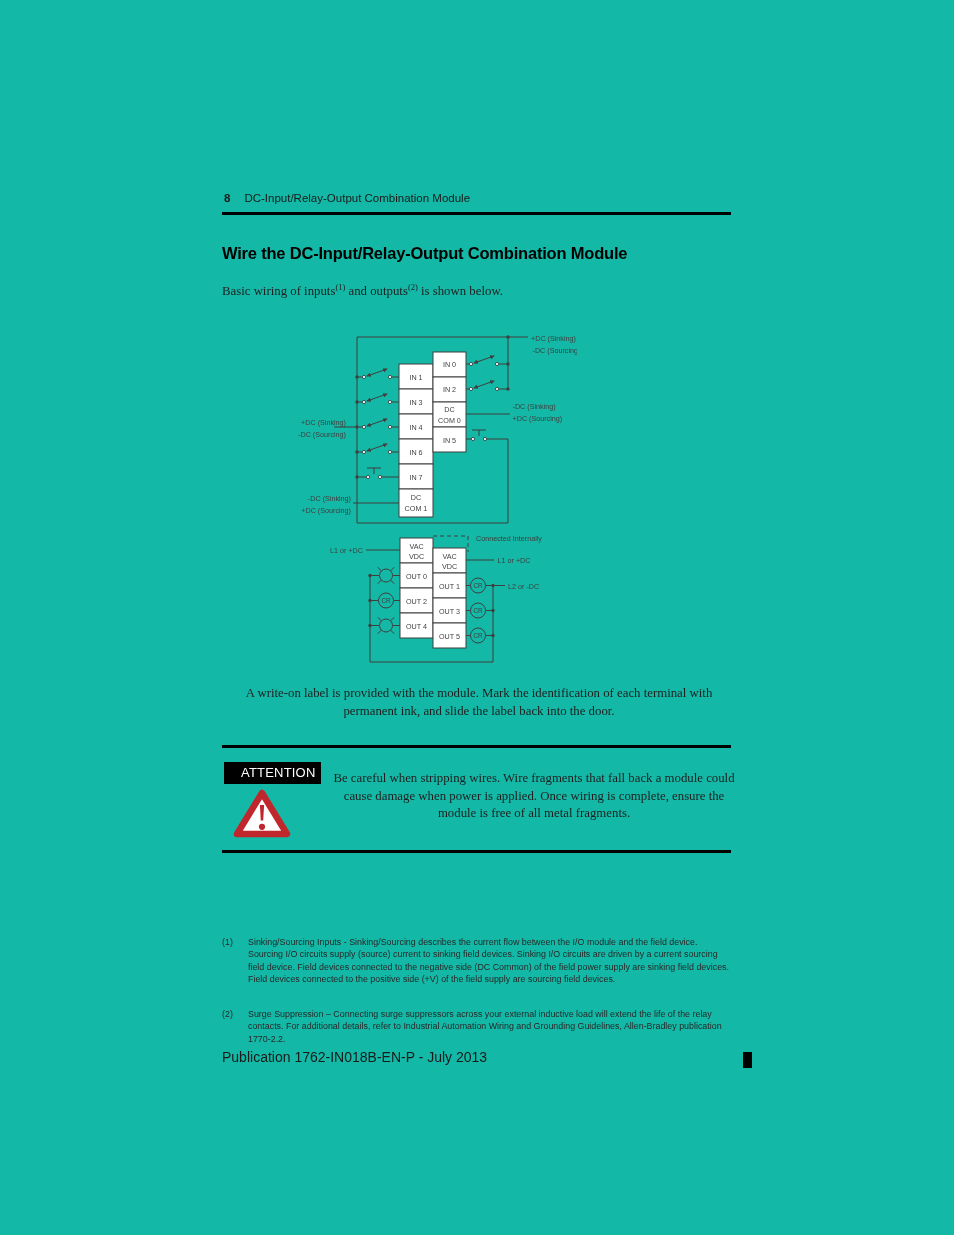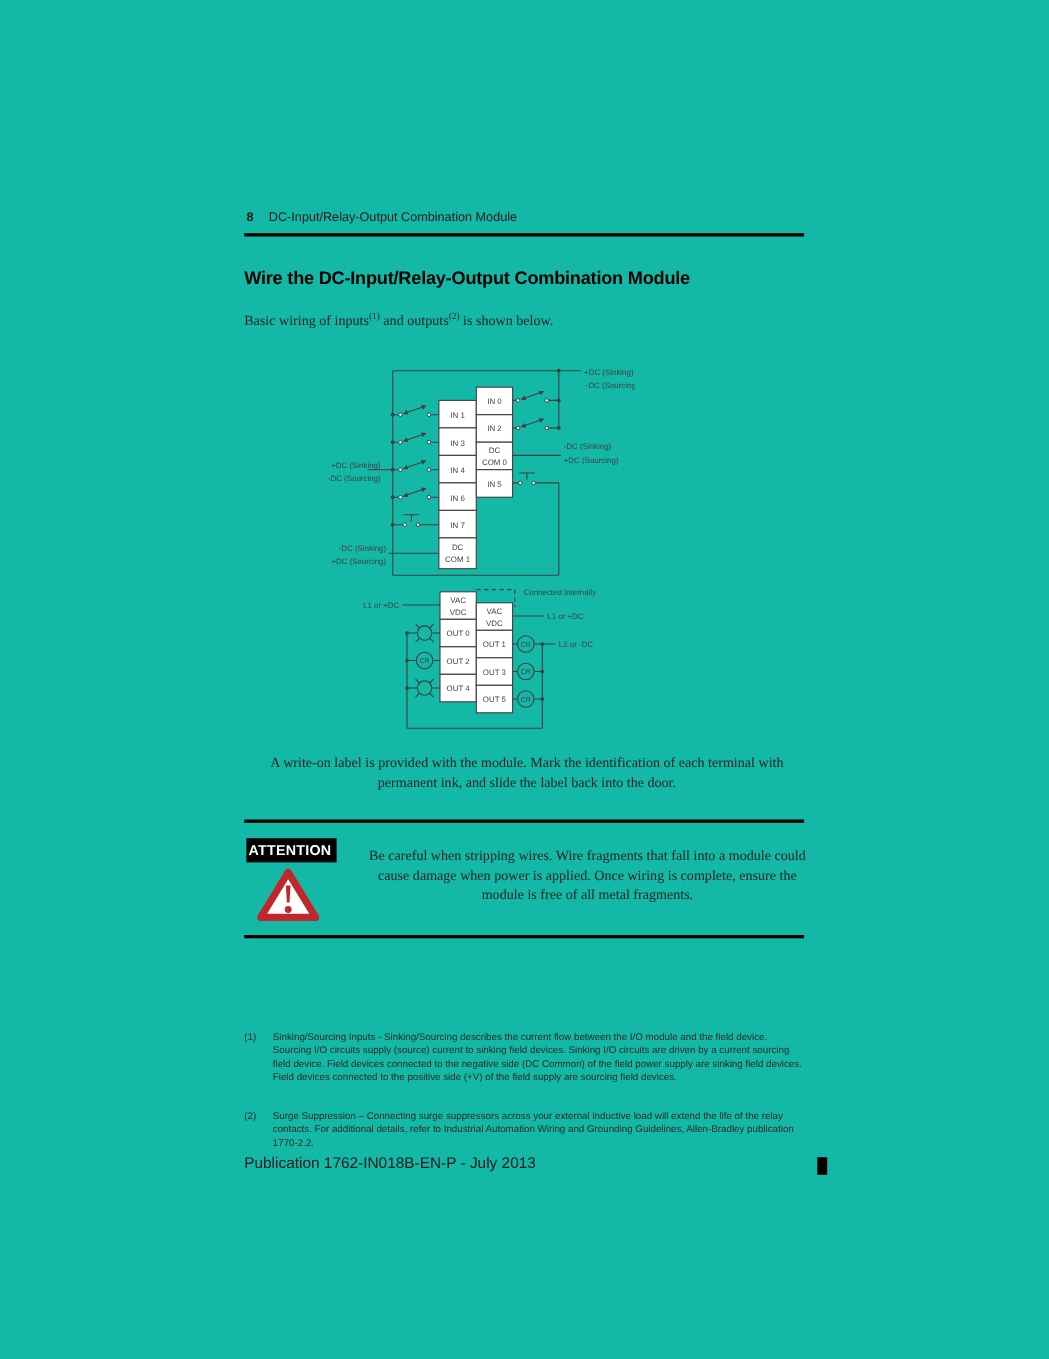--- a/index.html
+++ b/index.html
@@ -13,22 +13,22 @@
   .rule-top{top:212px;}
   .rule-attn-top{top:745px;}
   .rule-attn-bot{top:850px;}
   
   .section-title{left:222px;top:244px;font-size:16.5px;font-weight:bold;color:#000;letter-spacing:-0.2px;}
   .serif{font-family:"Liberation Serif",serif;font-size:12.8px;line-height:17.5px;color:#1f1f1f;text-align:center;}
   .intro{left:222px;top:279px;}
   .intro sup{font-size:8.5px;font-family:"Liberation Serif",serif;}
   .para{left:222px;top:673px;width:514px;margin-top:12px;}
   
-  .attn-label{left:224px;top:762px;background:#000;color:#fff;font-size:13px;font-weight:bold;
-              padding:3px 5px 4px 2px;letter-spacing:0.2px;}
+  .attn-label{left:224px;top:762px;background:#000;color:#fff;font-size:13px;font-weight:normal;
+              padding:3px 5px 4px 17px;letter-spacing:0.2px;}
   .warn-tri{left:232px;top:788px;}
   .attn-text{left:331px;top:770px;width:406px;}
   
   .footnote{display:flex;font-size:8.9px;line-height:12.3px;color:#282828;width:510px;}
   .fn1{left:222px;top:936px;}
   .fn2{left:222px;top:1008px;}
   .fn-num{width:26px;flex:none;}
   .fn-text{flex:1;}
   
   .footer{left:222px;top:1049px;font-size:14px;color:#1a1a1a;}
@@ -251,21 +251,21 @@
 
   <div class="abs serif para">A write-on label is provided with the module. Mark the identification of each terminal with permanent ink, and slide the label back into the door.</div>
 
   <div class="abs rule rule-attn-top"></div>
   <div class="abs attn-label">ATTENTION</div>
   <svg class="abs warn-tri" width="60" height="52" viewBox="0 0 60 52" xmlns="http://www.w3.org/2000/svg">
     <path d="M30 5 L55 46 H5 Z" fill="#ffffff" stroke="#c0272d" stroke-width="6.5" stroke-linejoin="round"></path>
     <path d="M27.9 17 H32.1 L31.2 32.5 H28.8 Z" fill="#c0272d"></path>
     <circle cx="30" cy="38.8" r="3.1" fill="#c0272d"></circle>
   </svg>
-  <div class="abs serif attn-text">Be careful when stripping wires. Wire fragments that fall into a module could cause damage when power is applied. Once wiring is complete, ensure the module is free of all metal fragments.</div>
+  <div class="abs serif attn-text">Be careful when stripping wires. Wire fragments that fall back a module could cause damage when power is applied. Once wiring is complete, ensure the module is free of all metal fragments.</div>
   <div class="abs rule rule-attn-bot"></div>
 
   <div class="abs footnote fn1">
     <span class="fn-num">(1)</span>
     <span class="fn-text">Sinking/Sourcing Inputs - Sinking/Sourcing describes the current flow between the I/O module and the field device. Sourcing I/O circuits supply (source) current to sinking field devices. Sinking I/O circuits are driven by a current sourcing field device. Field devices connected to the negative side (DC Common) of the field power supply are sinking field devices. Field devices connected to the positive side (+V) of the field supply are sourcing field devices.</span>
   </div>
   <div class="abs footnote fn2">
     <span class="fn-num">(2)</span>
     <span class="fn-text">Surge Suppression – Connecting surge suppressors across your external inductive load will extend the life of the relay contacts. For additional details, refer to Industrial Automation Wiring and Grounding Guidelines, Allen-Bradley publication 1770-2.2.</span>
   </div>

